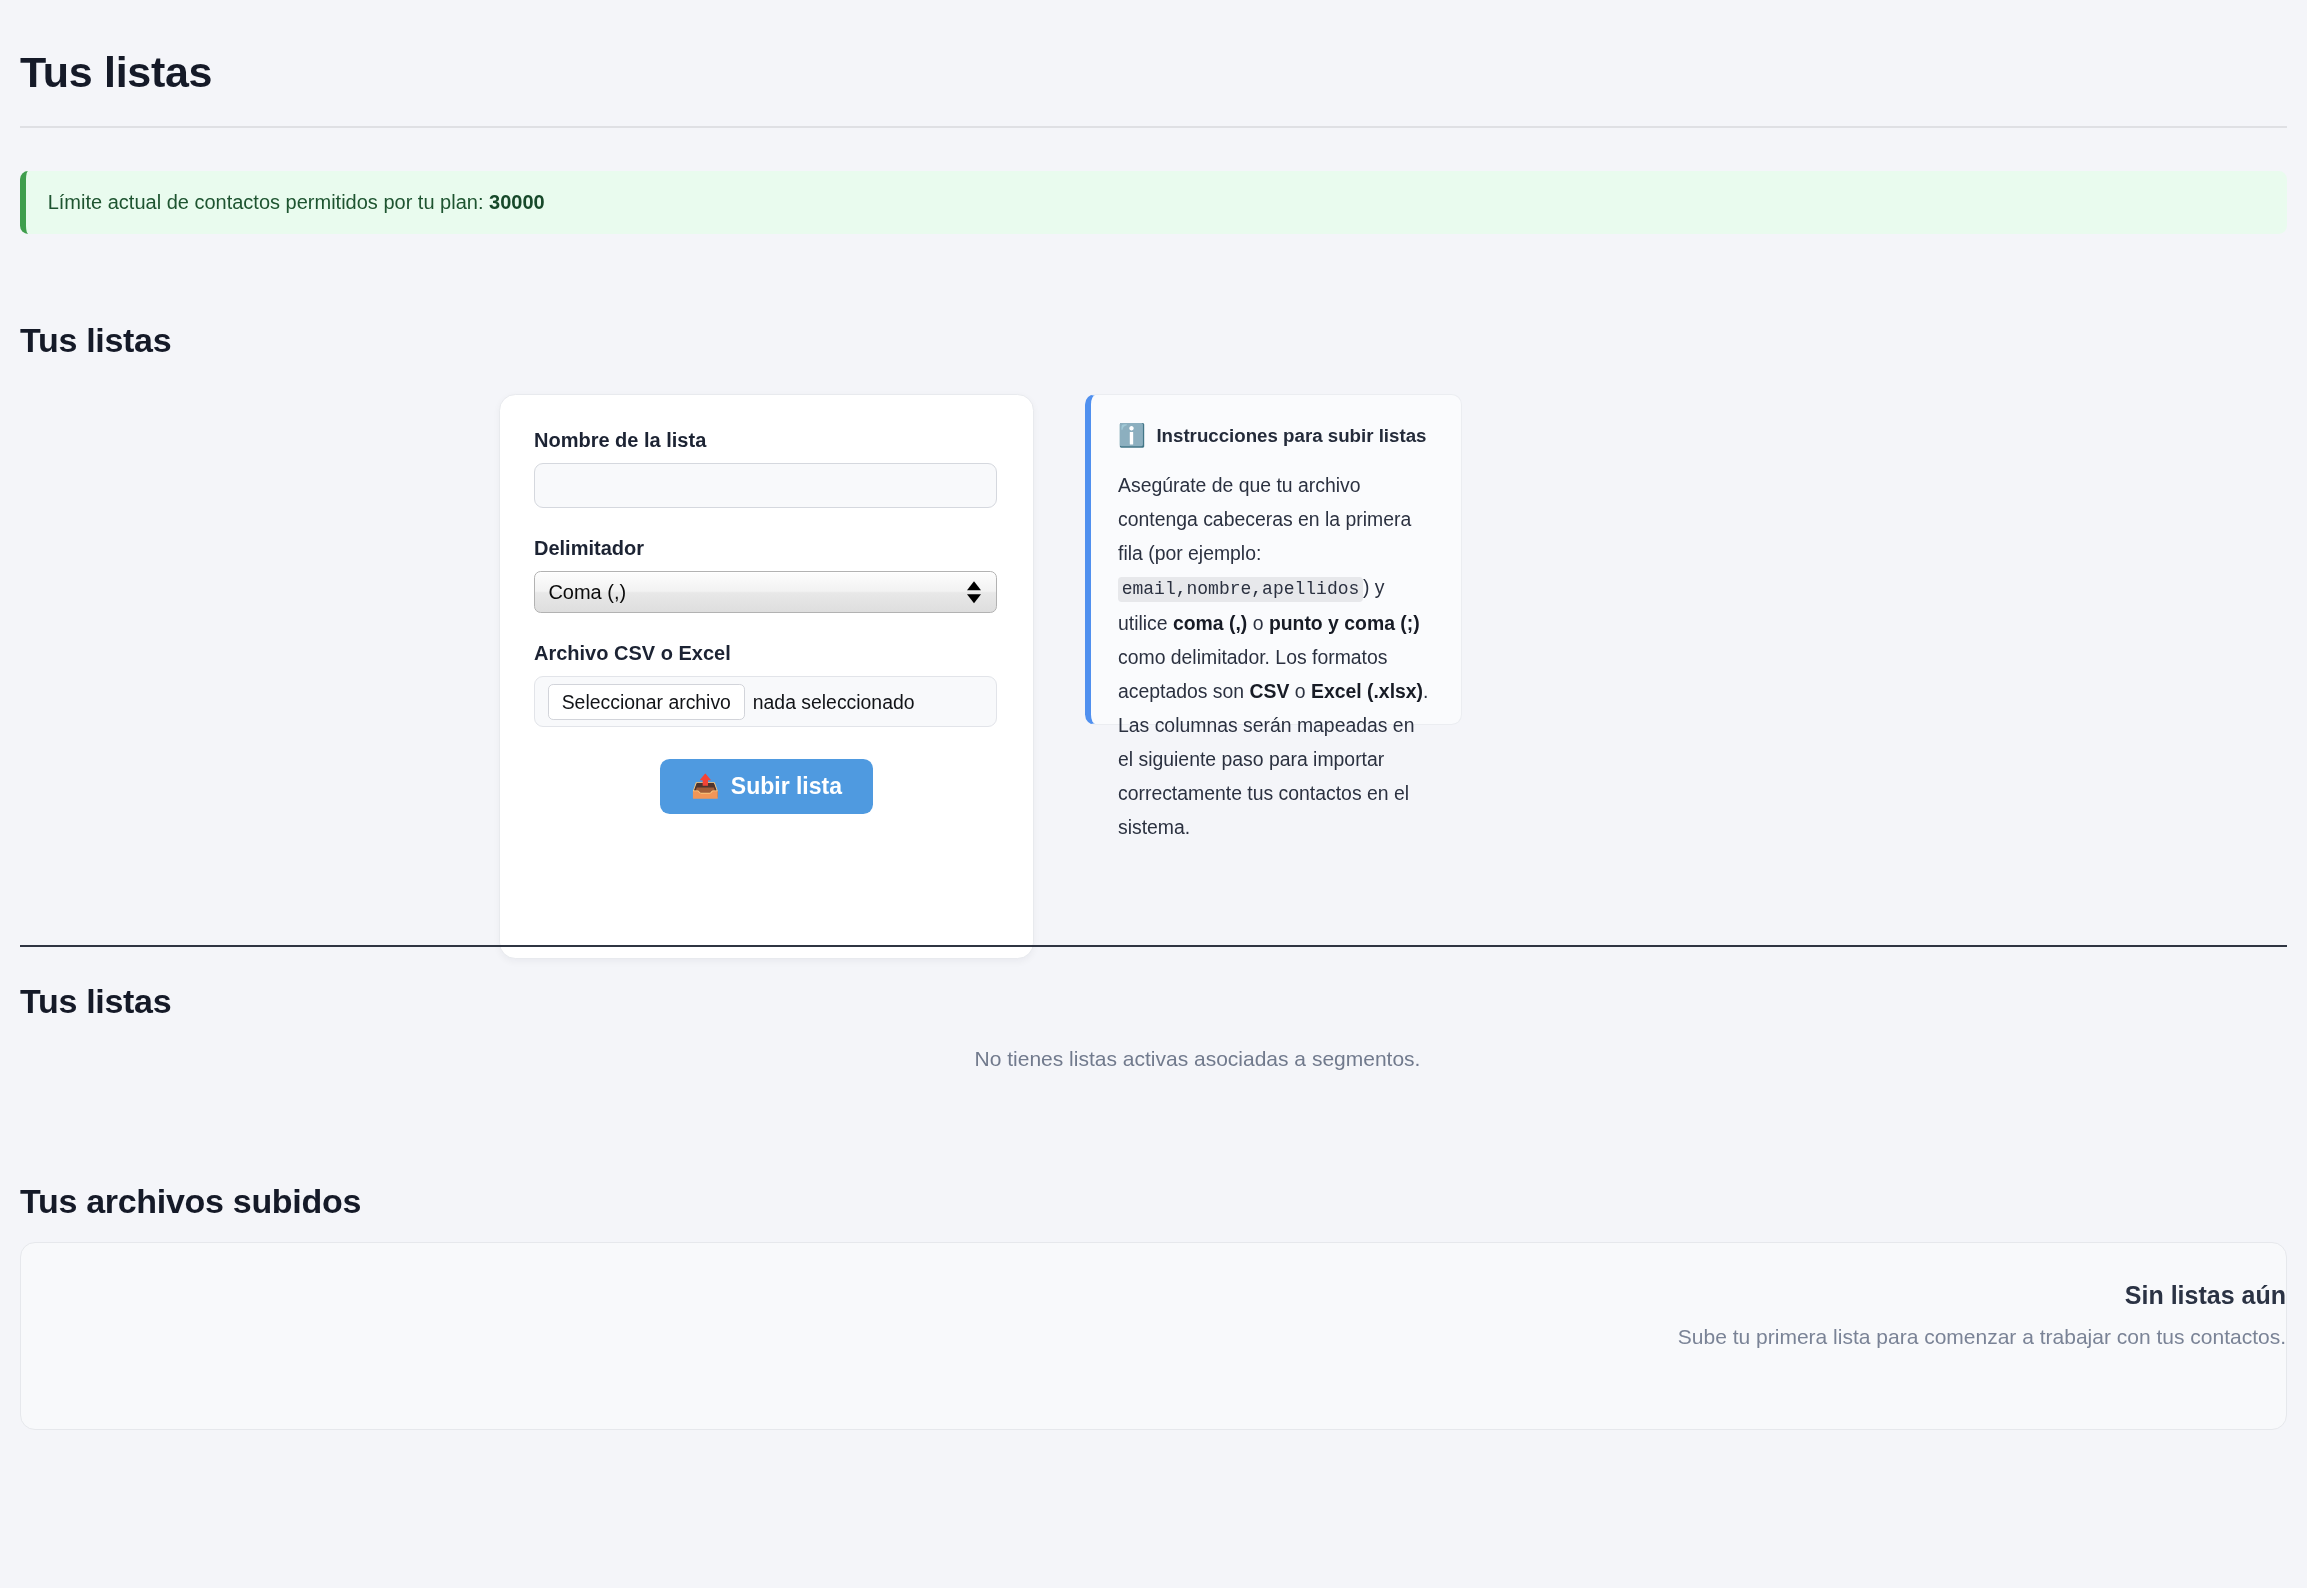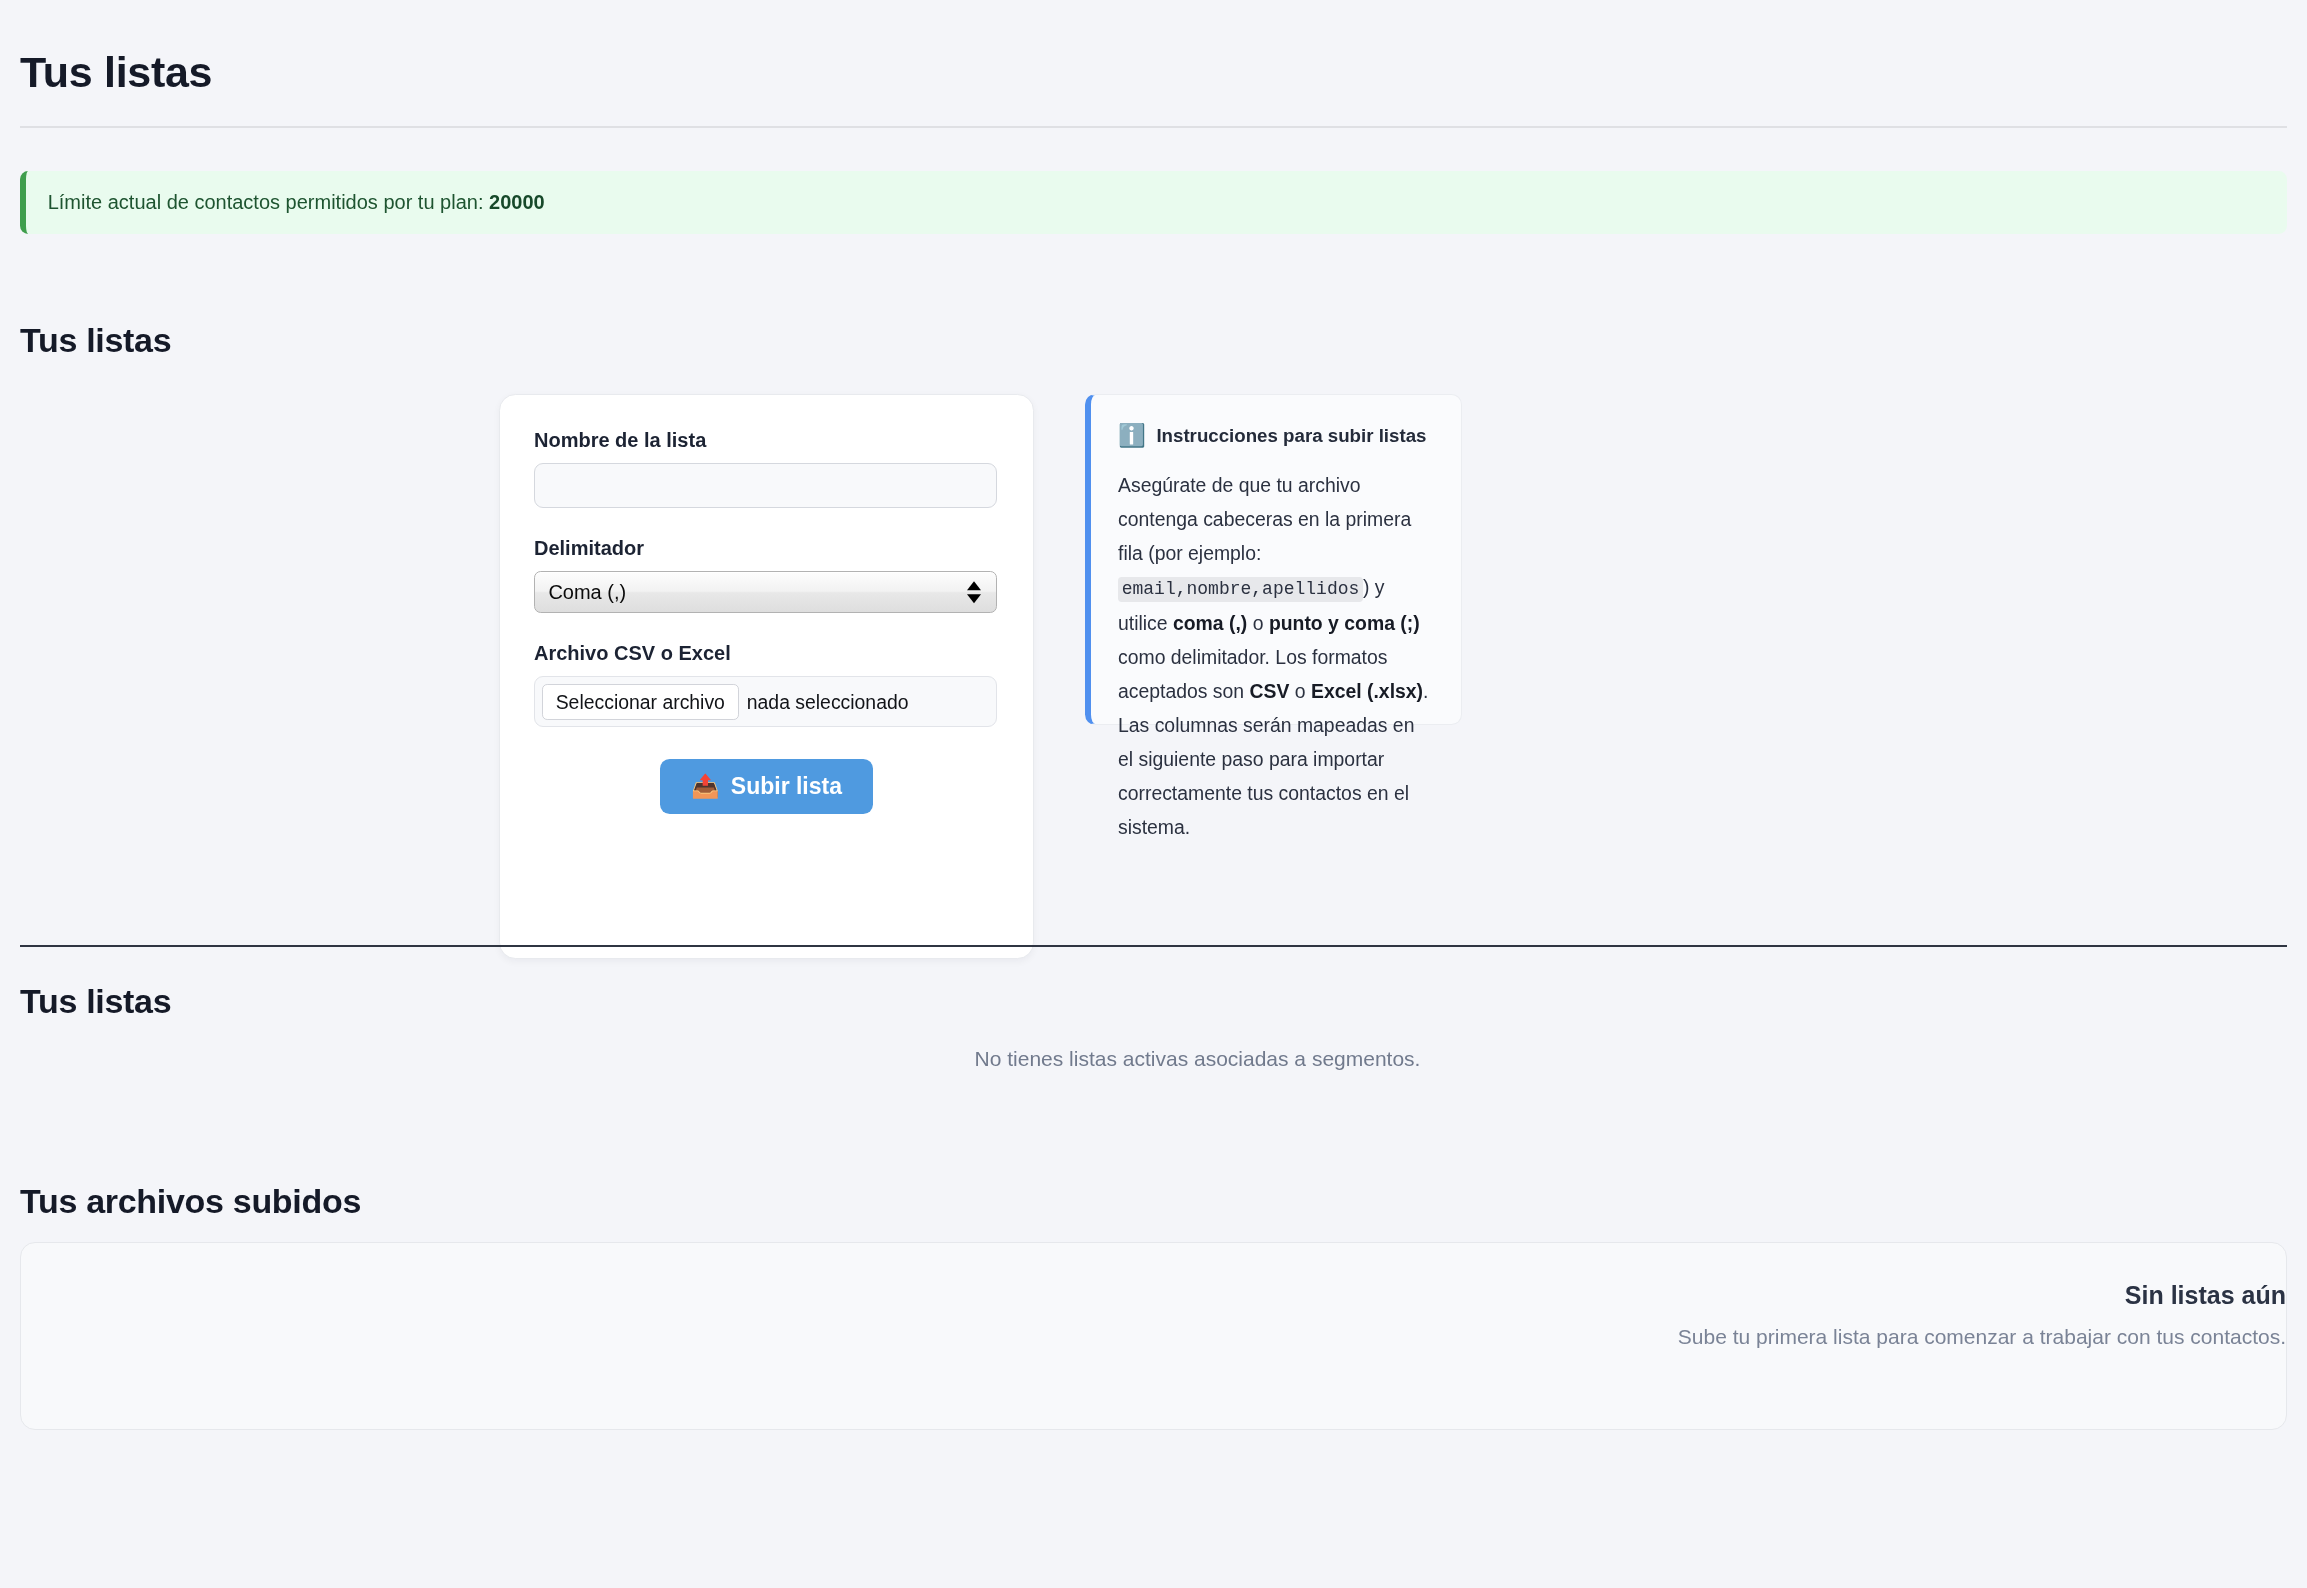--- a/index.html
+++ b/index.html
@@ -154,21 +154,21 @@
   .tri-down { border-top: 9px solid #000; }
 
   .file-input {
     width: 463px;
     height: 51px;
     border: 0.7px solid #e2e4e9;
     border-radius: 9px;
     background: #f8f9fb;
     display: flex;
     align-items: center;
-    padding: 0 7px;
+    padding: 0 13px;
   }
   .file-btn {
     background: #ffffff;
     border: 0.7px solid #d2d4da;
     border-radius: 5.2px;
     padding: 6px 12.7px;
     font-size: 19.4px;
     color: #111317;
     line-height: 22.4px;
     font-family: "Liberation Sans", sans-serif;
@@ -289,21 +289,21 @@
 </head>
 <body>
 
 <div class="page">
 
   <h1 class="h-page" id="page-title">Tus listas</h1>
 
   <hr class="rule" id="rule-top">
 
   <div class="alert">
-    <div class="alert-text"><span>Límite actual de contactos permitidos por tu plan: </span><b>20000</b></div>
+    <div class="alert-text"><span>Límite actual de contactos permitidos por tu plan: </span><b>30000</b></div>
   </div>
 
   <h2 class="h-page" id="lists-title">Tus listas</h2>
 
   <div class="upload-row">
 
     <div class="form-card">
 
       <div class="field-label">Nombre de la lista</div>
       <input class="text-input" type="text" value="" placeholder="" style="">

